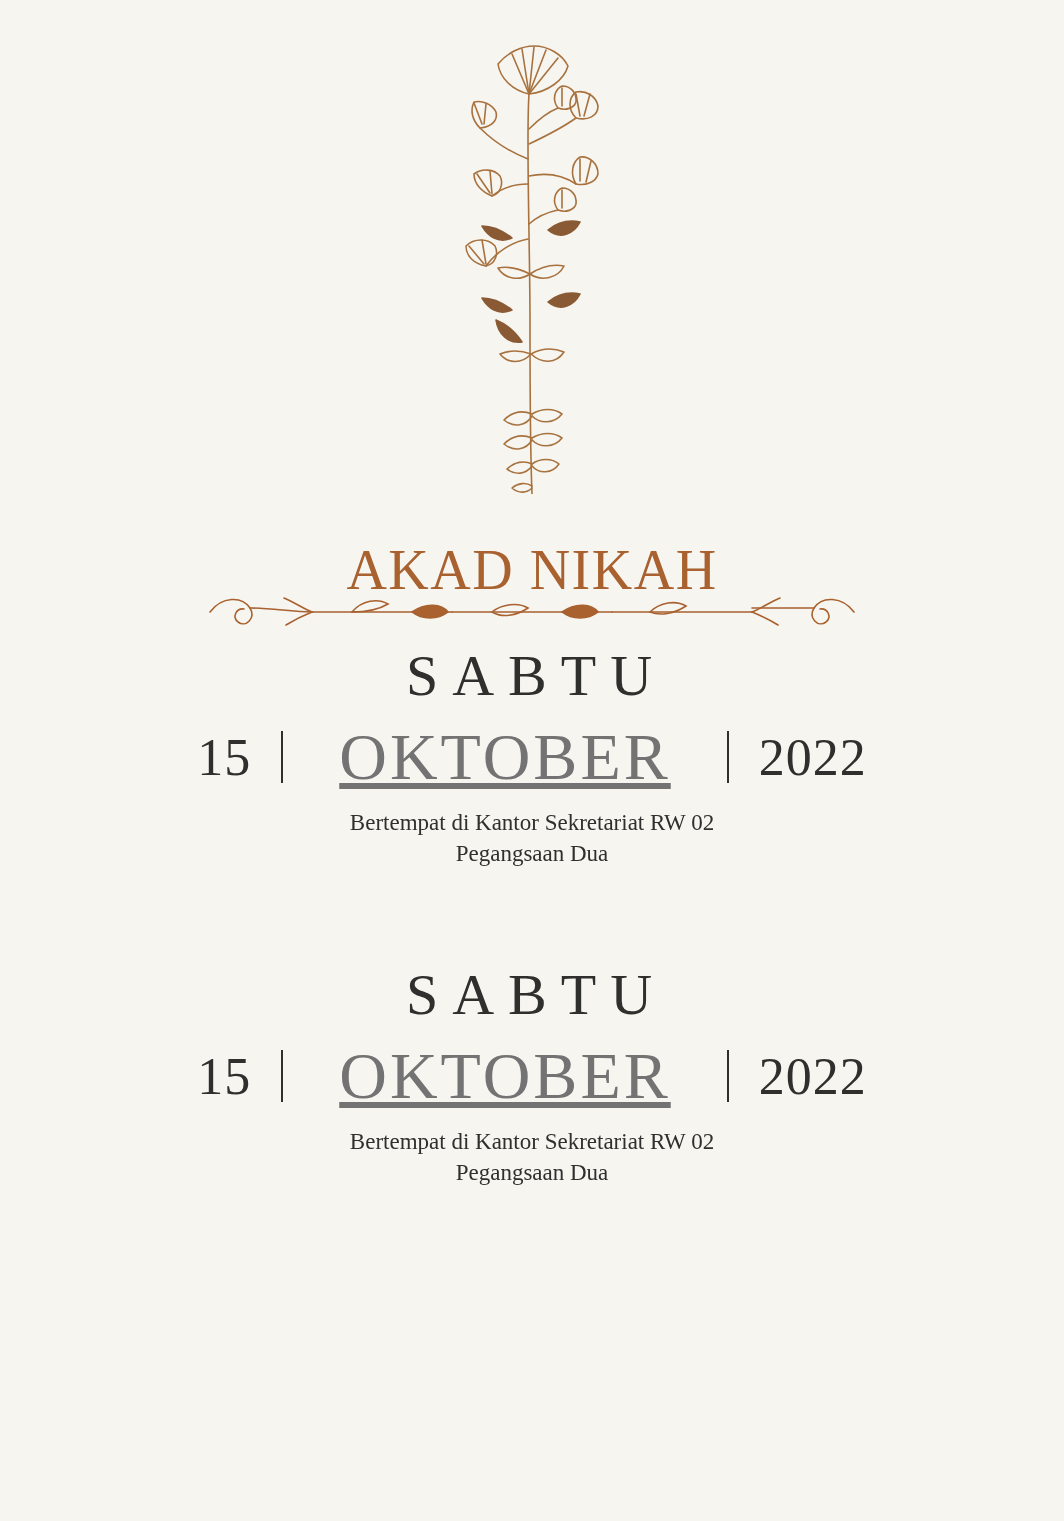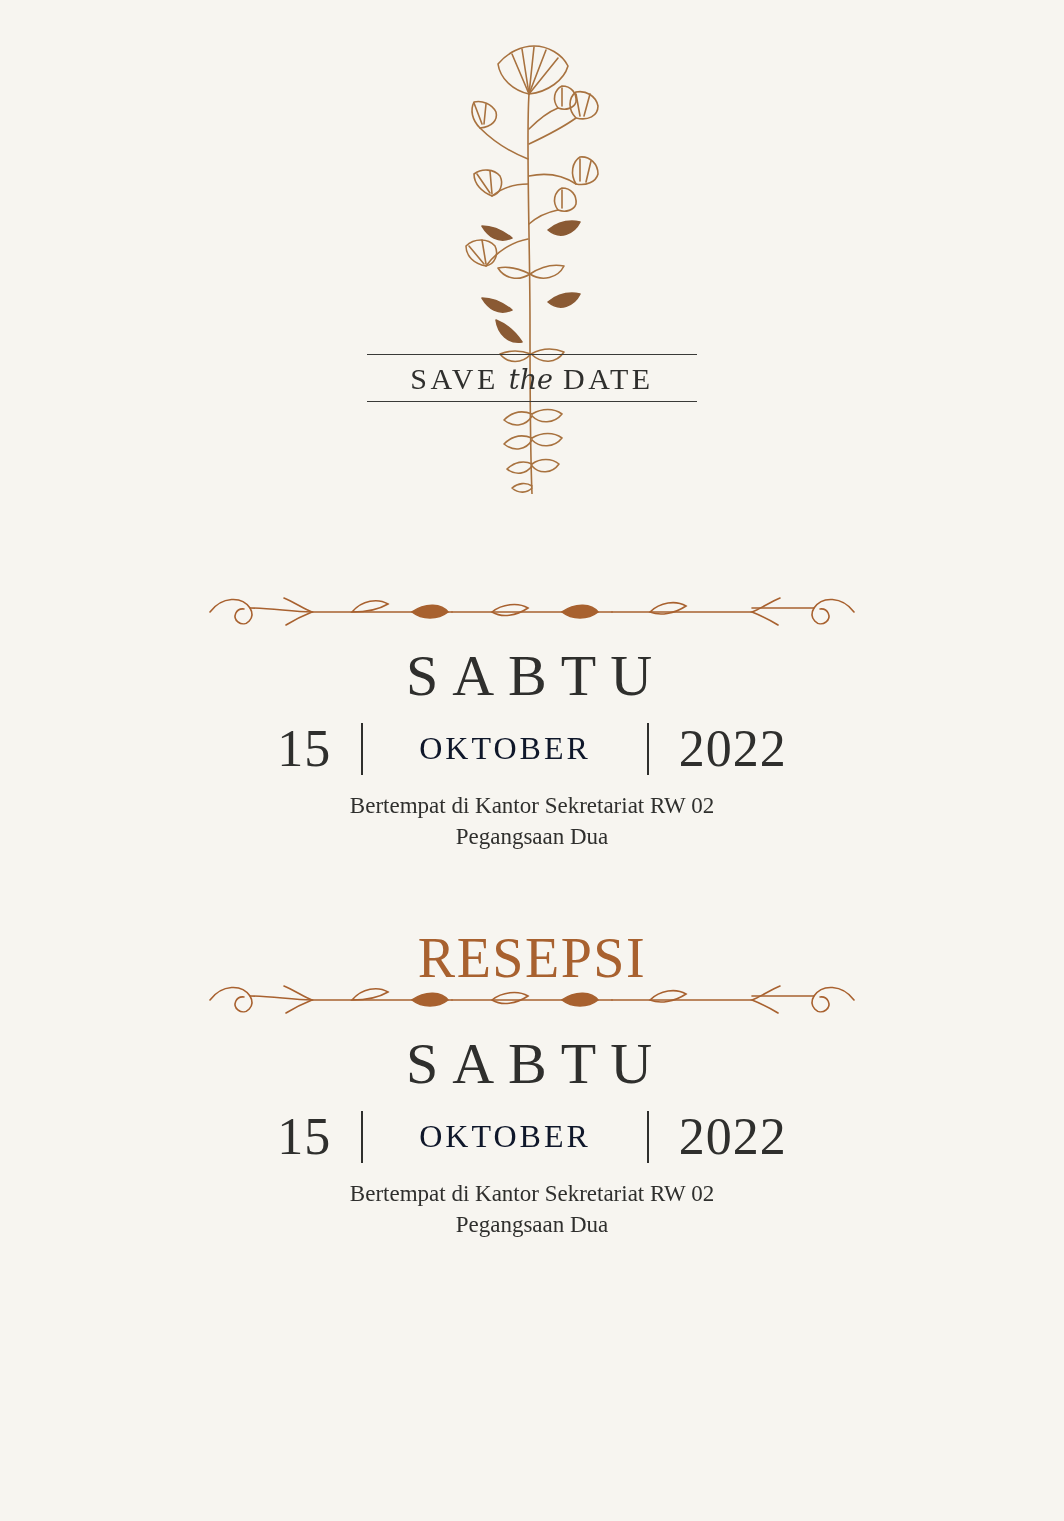--- a/index.html
+++ b/index.html
@@ -125,24 +125,25 @@
     justify-content: center;
     gap: 16px;
     margin-top: 10px;
   }
   .date-num, .date-year {
     font-size: 52px;
     color: #2f2f2d;
     letter-spacing: 1px;
   }
   .date-month {
-    font-size: 32px;
+    font-size: 66px;
     letter-spacing: 3px;
-    color: #0f172a;
+    color: #737373;
     padding: 0 26px;
+    text-decoration: underline;
   }
   .sep {
     display: inline-block;
     width: 2px;
     height: 52px;
     background: #2f2f2d;
     margin: 0 14px;
   }
   .time {
     font-size: 31px;
@@ -238,34 +239,26 @@
 
       <path d="M170 390 C160 386 150 388 142 396 C152 404 164 402 170 392"></path>
       <path d="M170 390 C180 384 192 384 200 390 C192 400 178 400 170 392"></path>
       <path d="M170 414 C160 410 150 412 142 420 C152 428 164 426 170 416"></path>
       <path d="M170 414 C180 408 192 408 200 414 C192 424 178 424 170 416"></path>
       <path d="M170 440 C162 436 152 438 145 445 C154 452 164 450 170 442"></path>
       <path d="M170 440 C178 434 190 434 197 440 C190 450 177 450 170 442"></path>
       <path d="M170 462 C164 458 156 459 150 464 C157 470 165 469 170 464"></path>
     </svg>
 
-    <div class="save-the-date-wrap">
-      <div class="std-rule-top"></div>
-      <div class="std-inner">
-        <span class="std-save">SAVE</span>
-        <span class="std-the">the</span>
-        <span class="std-date">DATE</span>
-      </div>
-      <div class="std-rule-bottom"></div>
-    </div>
   </div>
 
 
   <div class="event akad">
     <div class="event-head">
+      <div class="event-title">AKAD NIKAH</div>
       <div class="flourish">
         <svg viewBox="0 0 660 56" xmlns="http://www.w3.org/2000/svg" fill="none" stroke="#a8612f" stroke-width="1.6" stroke-linecap="round">
           <path d="M8 34 C20 18 40 18 48 30 C54 40 44 50 36 44 C30 39 34 30 42 31"></path>
           <path d="M48 30 C70 30 90 34 110 34"></path>
           <path d="M82 20 C92 24 100 30 110 34 C100 38 92 42 84 47"></path>
           <path d="M110 34 L250 34"></path>
           <path d="M150 34 C160 22 176 20 186 26 C176 32 162 34 150 34 Z"></path>
           <path d="M210 34 C224 24 240 26 246 34 C236 42 220 42 210 34 Z" fill="#a8612f"></path>
           <path d="M250 34 L410 34"></path>
           <path d="M290 34 C300 26 316 24 326 30 C314 38 300 40 290 34 Z"></path>
@@ -289,41 +282,20 @@
       <span class="date-year">2022</span>
     </div>
 
     <div class="venue">
       <span>Bertempat di Kantor Sekretariat RW 02</span>
       <span class="l2">Pegangsaan Dua</span>
     </div>
   </div>
 
   <div class="event resepsi">
-    <div class="event-head">
-      <div class="event-title">RESEPSI</div>
-      <div class="flourish">
-        <svg viewBox="0 0 660 56" xmlns="http://www.w3.org/2000/svg" fill="none" stroke="#a8612f" stroke-width="1.6" stroke-linecap="round">
-          <path d="M8 34 C20 18 40 18 48 30 C54 40 44 50 36 44 C30 39 34 30 42 31"></path>
-          <path d="M48 30 C70 30 90 34 110 34"></path>
-          <path d="M82 20 C92 24 100 30 110 34 C100 38 92 42 84 47"></path>
-          <path d="M110 34 L250 34"></path>
-          <path d="M150 34 C160 22 176 20 186 26 C176 32 162 34 150 34 Z"></path>
-          <path d="M210 34 C224 24 240 26 246 34 C236 42 220 42 210 34 Z" fill="#a8612f"></path>
-          <path d="M250 34 L410 34"></path>
-          <path d="M290 34 C300 26 316 24 326 30 C314 38 300 40 290 34 Z"></path>
-          <path d="M360 34 C374 24 390 26 396 34 C386 42 370 42 360 34 Z" fill="#a8612f"></path>
-          <path d="M410 34 L550 34"></path>
-          <path d="M448 34 C458 24 474 22 484 28 C472 36 458 38 448 34 Z"></path>
-          <path d="M550 30 C570 30 590 30 612 30"></path>
-          <path d="M578 20 C568 24 560 30 550 34 C560 38 568 42 576 47"></path>
-          <path d="M652 34 C640 18 620 18 612 30 C606 40 616 50 624 44 C630 39 626 30 618 31"></path>
-        </svg>
-      </div>
-    </div>
 
     <div class="day">SABTU</div>
 
     <div class="date-line">
       <span class="date-num">15</span>
       <span class="sep"></span>
       <span class="date-month">OKTOBER</span>
       <span class="sep"></span>
       <span class="date-year">2022</span>
     </div>

